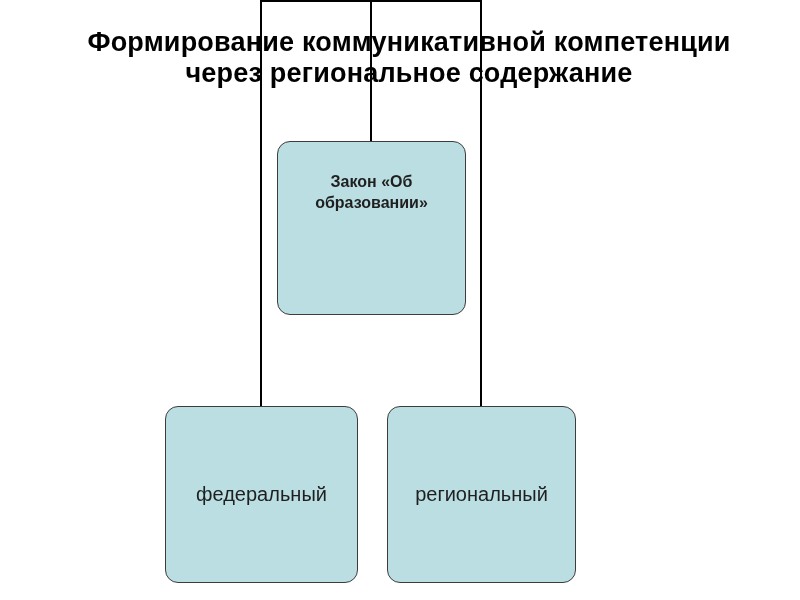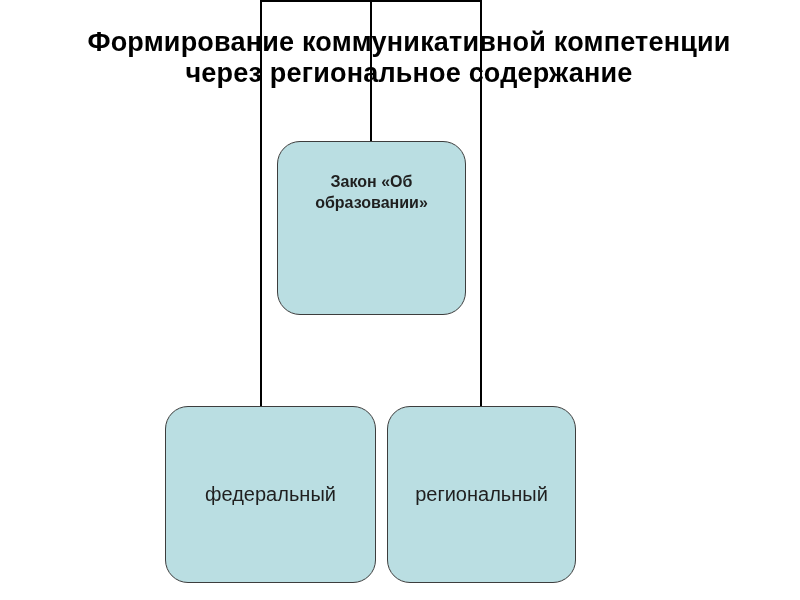--- a/index.html
+++ b/index.html
@@ -38,21 +38,21 @@
     color: #000000;
     letter-spacing: 0.2px;
   }
 
   
   .dbox {
     position: absolute;
     box-sizing: border-box;
     background: #badee2;
     border: 1.5px solid #3d3d3d;
-    border-radius: 23px;
+    border-radius: 13px;
     color: #1f1f1f;
   }
   .root-box {
     left: 277px;
     top: 141px;
     width: 189px;
     height: 174px;
     text-align: center;
     font-size: 16px;
     font-weight: bold;
@@ -64,21 +64,21 @@
 
   .leaf-box {
     top: 406px;
     height: 177px;
     display: flex;
     align-items: center;
     justify-content: center;
     font-size: 20px;
     font-weight: normal;
   }
-  .leaf-federal  { left: 165px; width: 211px; }
+  .leaf-federal  { left: 165px; width: 193px; }
   .leaf-regional { left: 387px; width: 189px; }
 </style>
 </head>
 <body>
 
 <div class="connector trunk-h"></div>
 <div class="connector v-left"></div>
 <div class="connector v-middle"></div>
 <div class="connector v-right"></div>
 

